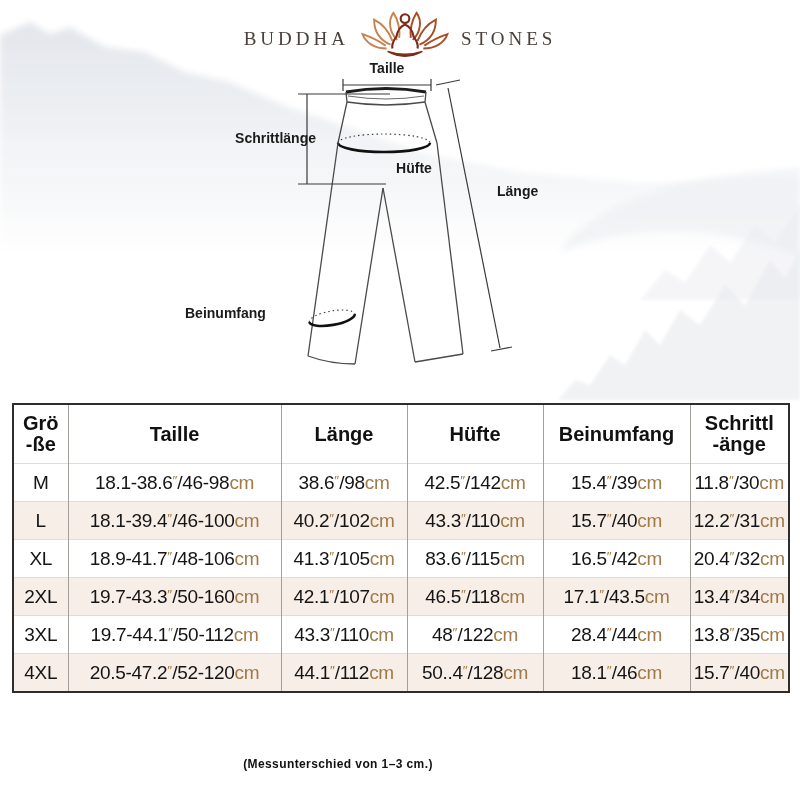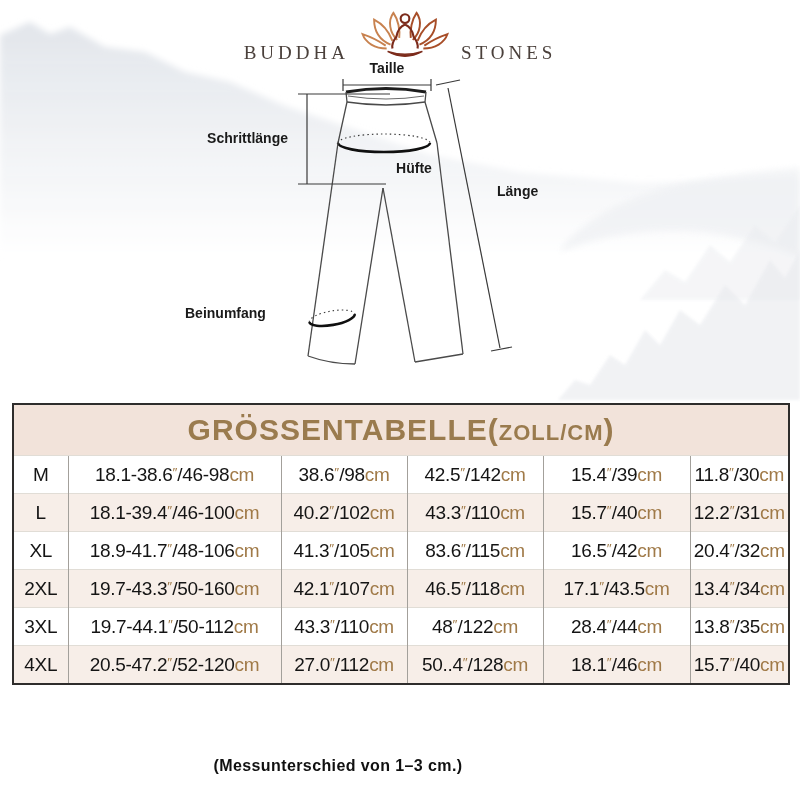--- a/index.html
+++ b/index.html
@@ -8,37 +8,37 @@
     background:#fff;
     font-family:"Liberation Sans",sans-serif;
     color:#141414;
   }
   .layer{position:absolute;left:0;top:0;width:800px;height:800px;pointer-events:none;}
   #watermark{z-index:0;}
 
   
   .logo-row{
     position:absolute;top:14px;left:0;width:800px;z-index:2;
-    display:flex;align-items:flex-end;justify-content:center;gap:12px;
+    display:flex;align-items:center;justify-content:center;gap:12px;
   }
   .logo-text{
     font-family:"Liberation Serif","DejaVu Serif",serif;
     font-size:19px;letter-spacing:4px;color:var(--logo-text,#4a403b);
     font-weight:500;
   }
   .lotus{width:88px;height:56px;margin-top:-6px;}
 
   
   #pants-svg{position:absolute;left:180px;top:55px;z-index:1;}
   .diagram-label{
     position:absolute;z-index:2;font-weight:bold;font-size:14px;color:#1a1a1a;
     line-height:1.1;
   }
   #lbl-taille{left:338px;top:61px;width:98px;text-align:center;}
-  #lbl-schritt{left:170px;top:131px;width:118px;text-align:right;}
+  #lbl-schritt{left:198px;top:131px;width:118px;text-align:right;}
   #lbl-huefte{left:382px;top:161px;width:64px;text-align:center;}
   #lbl-laenge{left:497px;top:184px;}
   #lbl-beinumfang{left:185px;top:306px;}
 
   
   #size-table{
     position:absolute;left:12px;top:403px;z-index:2;
     width:776px;table-layout:fixed;border-collapse:collapse;
     border:2px solid #2e2d2c;background:#fff;
   }
@@ -62,21 +62,21 @@
   }
   #size-table tbody td{height:37px;font-size:19px;letter-spacing:-0.3px;}
   #size-table tbody tr.alt{background:var(--row-alt-bg,#f7eee8);}
   .size-col{font-size:20px;}
   .accent{color:var(--accent-brown,#a07a48);}
   .mark{font-size:0.72em;vertical-align:0.32em;letter-spacing:0;}
 
   
   .footer-note{
     position:absolute;left:0;top:757px;width:676px;z-index:2;
-    text-align:center;font-weight:bold;font-size:16px;color:#111;
+    text-align:center;font-weight:bold;font-size:12px;color:#111;
     letter-spacing:0.4px;
   }
 </style>
 </head>
 <body>
 
 <svg id="watermark" class="layer" viewBox="0 0 800 800" xmlns="http://www.w3.org/2000/svg">
   <defs>
     <linearGradient id="fadeA" x1="0" y1="0" x2="0" y2="1">
       <stop offset="0" stop-color="#dfe3e9" stop-opacity="0.9"></stop>
@@ -175,21 +175,28 @@
   <colgroup>
     <col style="width:55px">
       <col style="width:213px">
       <col style="width:126px">
     <col style="width:136px">
       <col style="width:147px">
       <col style="width:99px">
   </colgroup>
   <thead>
     <tr>
-      <td class="title-cell" colspan="6"><span>GRÖSSENTABELLE(</span><span class="title-unit">ZOLL/CM</span><span>)</span></td>
+      <th>Grö
+-ße</th>
+      <th>Taille</th>
+      <th>Länge</th>
+      <th>Hüfte</th>
+      <th>Beinumfang</th>
+      <th>Schrittl
+-änge</th>
     </tr>
   </thead>
   <tbody>
       <tr>
         <td class="size-col">M</td>
         <td><span class="num">18.1-38.6</span><span class="accent mark">″</span><span class="num">/46-98</span><span class="accent">cm</span></td>
         <td><span class="num">38.6</span><span class="accent mark">″</span><span class="num">/98</span><span class="accent">cm</span></td>
         <td><span class="num">42.5</span><span class="accent mark">″</span><span class="num">/142</span><span class="accent">cm</span></td>
         <td><span class="num">15.4</span><span class="accent mark">″</span><span class="num">/39</span><span class="accent">cm</span></td>
         <td><span class="num">11.8</span><span class="accent mark">″</span><span class="num">/30</span><span class="accent">cm</span></td>
@@ -222,21 +229,21 @@
         <td class="size-col">3XL</td>
         <td><span class="num">19.7-44.1</span><span class="accent mark">″</span><span class="num">/50-112</span><span class="accent">cm</span></td>
         <td><span class="num">43.3</span><span class="accent mark">″</span><span class="num">/110</span><span class="accent">cm</span></td>
         <td><span class="num">48</span><span class="accent mark">″</span><span class="num">/122</span><span class="accent">cm</span></td>
         <td><span class="num">28.4</span><span class="accent mark">″</span><span class="num">/44</span><span class="accent">cm</span></td>
         <td><span class="num">13.8</span><span class="accent mark">″</span><span class="num">/35</span><span class="accent">cm</span></td>
       </tr>
       <tr class="alt">
         <td class="size-col">4XL</td>
         <td><span class="num">20.5-47.2</span><span class="accent mark">″</span><span class="num">/52-120</span><span class="accent">cm</span></td>
-        <td><span class="num">27.0</span><span class="accent mark">″</span><span class="num">/112</span><span class="accent">cm</span></td>
+        <td><span class="num">44.1</span><span class="accent mark">″</span><span class="num">/112</span><span class="accent">cm</span></td>
         <td><span class="num">50..4</span><span class="accent mark">″</span><span class="num">/128</span><span class="accent">cm</span></td>
         <td><span class="num">18.1</span><span class="accent mark">″</span><span class="num">/46</span><span class="accent">cm</span></td>
         <td><span class="num">15.7</span><span class="accent mark">″</span><span class="num">/40</span><span class="accent">cm</span></td>
       </tr>
     </tbody>
 </table>
 
 <div class="footer-note">(Messunterschied von 1–3 cm.)</div>
 
 </body></html>

